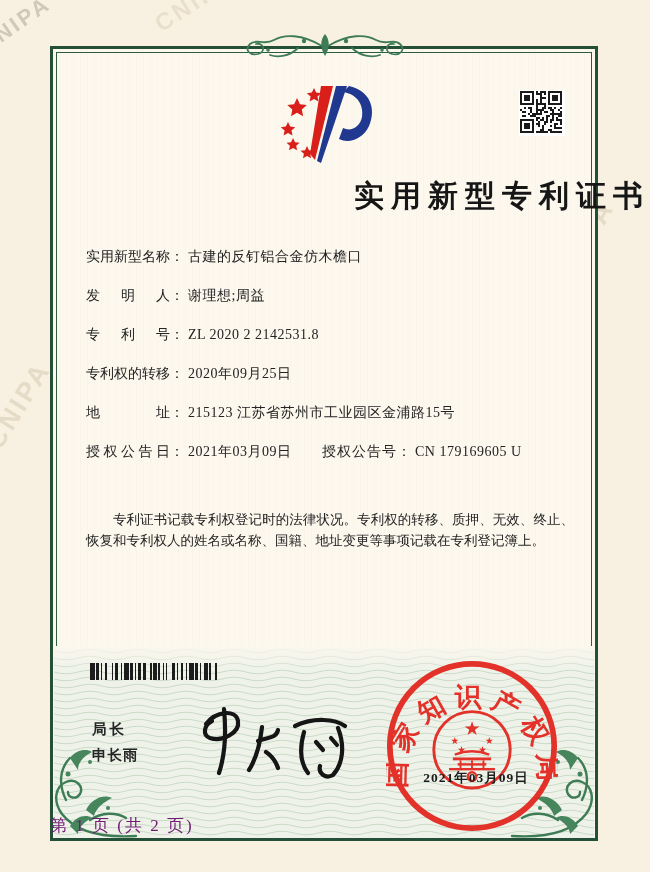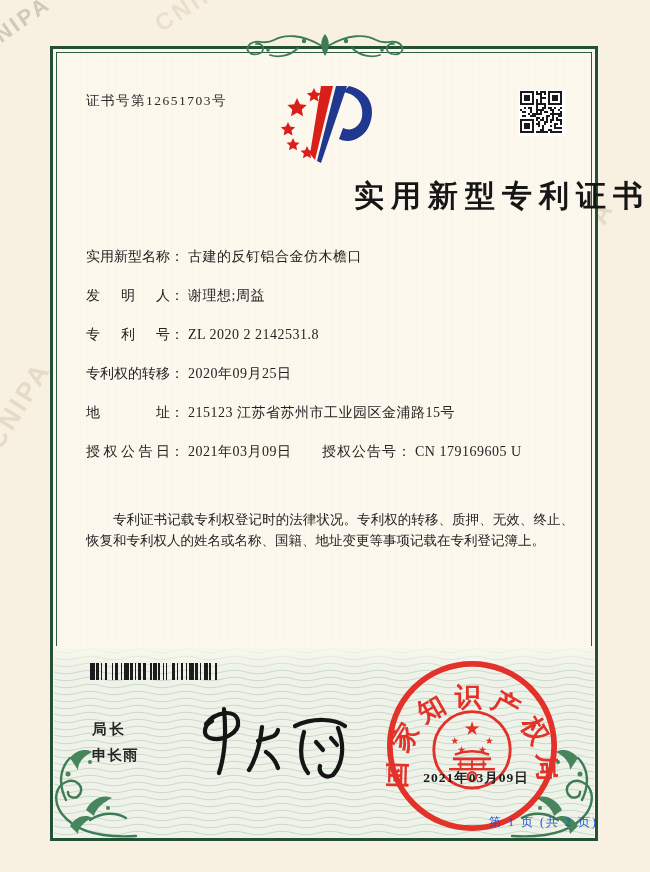--- a/index.html
+++ b/index.html
@@ -39,22 +39,22 @@
   .barcode{position:absolute;left:90px;top:663px;width:172px;height:17px;display:flex;align-items:stretch;overflow:hidden;}
   .barcode span{flex:none;height:100%;}
   .sig-title{position:absolute;left:92px;top:720px;font-family:"Liberation Sans",sans-serif;
              font-weight:bold;font-size:14.5px;letter-spacing:3px;color:#252525;}
   .sig-name{position:absolute;left:92px;top:746px;font-family:"Liberation Sans",sans-serif;
             font-weight:bold;font-size:14.5px;letter-spacing:1px;color:#252525;}
   .signature{position:absolute;left:192px;top:698px;}
   .seal{position:absolute;left:386px;top:660px;opacity:.93;}
   .seal-date{position:absolute;left:392px;top:769px;width:168px;text-align:center;
              font-size:13.5px;font-weight:600;letter-spacing:1px;color:#1d1d1d;}
-  .footer{position:absolute;left:50px;top:814px;width:548px;text-align:right;
-          font-size:12px;letter-spacing:2px;color:#1d4ed8;}
+  .footer{position:absolute;left:50px;top:814px;width:548px;text-align:left;
+          font-size:17px;letter-spacing:2px;color:#701a75;}
   
   .orn{position:absolute;pointer-events:none;}
 </style>
 </head>
 <body>
 
 <div class="page">
 
   <span class="wm" style="left:-26px;top:12px;font-size:22px;color:#a9a194;opacity:.5;transform:rotate(-35deg);">CNIPA</span>
   <span class="wm" style="left:150px;top:-12px;font-size:24px;color:#cbb9a0;opacity:.3;transform:rotate(-33deg);">CNIPA</span>
@@ -138,21 +138,20 @@
     <g fill="#47855d">
       <path d="M26,16 C32,8 42,6 48,10 C40,14 34,20 34,28 Z"></path>
       <path d="M42,68 C48,56 60,52 68,56 C60,60 52,66 50,74 Z"></path>
       <path d="M26,84 C32,74 42,72 48,76 C40,80 34,86 34,92 Z"></path>
       <circle cx="24" cy="32" r="2.5"></circle>
         <circle cx="46" cy="20" r="2"></circle>
         <circle cx="64" cy="66" r="2"></circle>
     </g>
   </svg>
 
-  <div class="cert-no">证书号第12651703号</div>
 
   <svg class="logo" width="100" height="80" viewBox="0 0 100 80">
     <g fill="#d81f1a">
       <path d="M37,4 l2.2,4.6 5,.6 -3.7,3.4 1,4.9 -4.5-2.5 -4.4,2.5 1-4.9 -3.8-3.4 5-.6 Z"></path>
       <path d="M20,14 l3,6.2 6.8,.8 -5,4.6 1.3,6.6 -6.1-3.4 -6,3.4 1.3-6.6 -5-4.6 6.8-.8 Z"></path>
       <path d="M9,38 l2.2,4.6 5,.6 -3.7,3.4 1,4.9 -4.5-2.5 -4.4,2.5 1-4.9 -3.8-3.4 5-.6 Z" transform="translate(2,0)"></path>
       <path d="M16,54 l2,4.2 4.6,.5 -3.4,3.1 .9,4.5 -4.1-2.3 -4,2.3 .9-4.5 -3.4-3.1 4.6-.5 Z"></path>
       <path d="M30,62 l2,4.2 4.6,.5 -3.4,3.1 .9,4.5 -4.1-2.3 -4,2.3 .9-4.5 -3.4-3.1 4.6-.5 Z"></path>
       <path d="M44,2 L56,2 L38,76 L33,70 Z"></path>
     </g>

